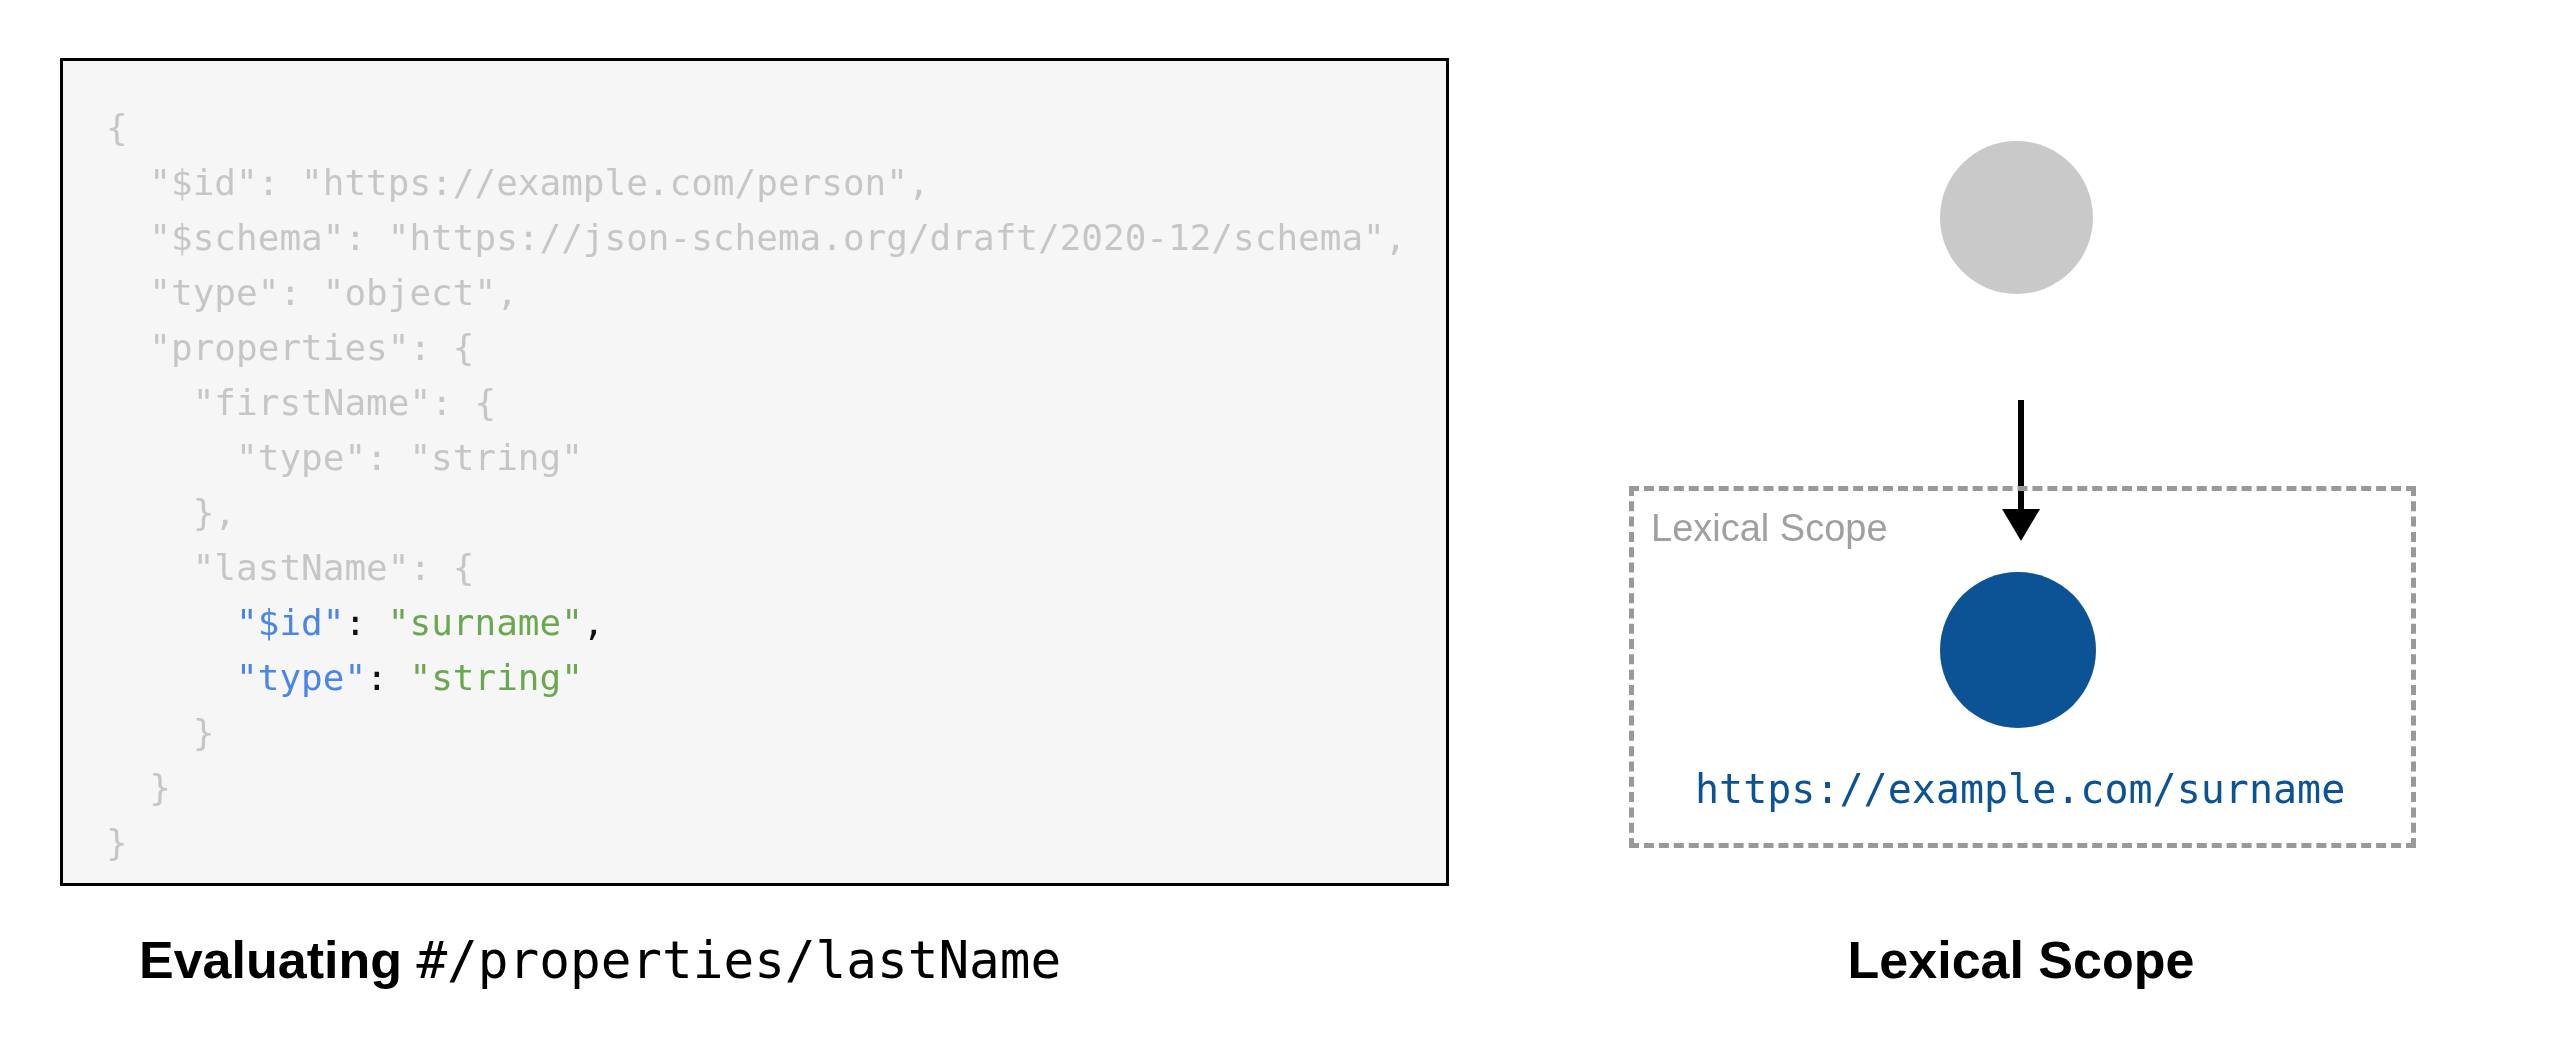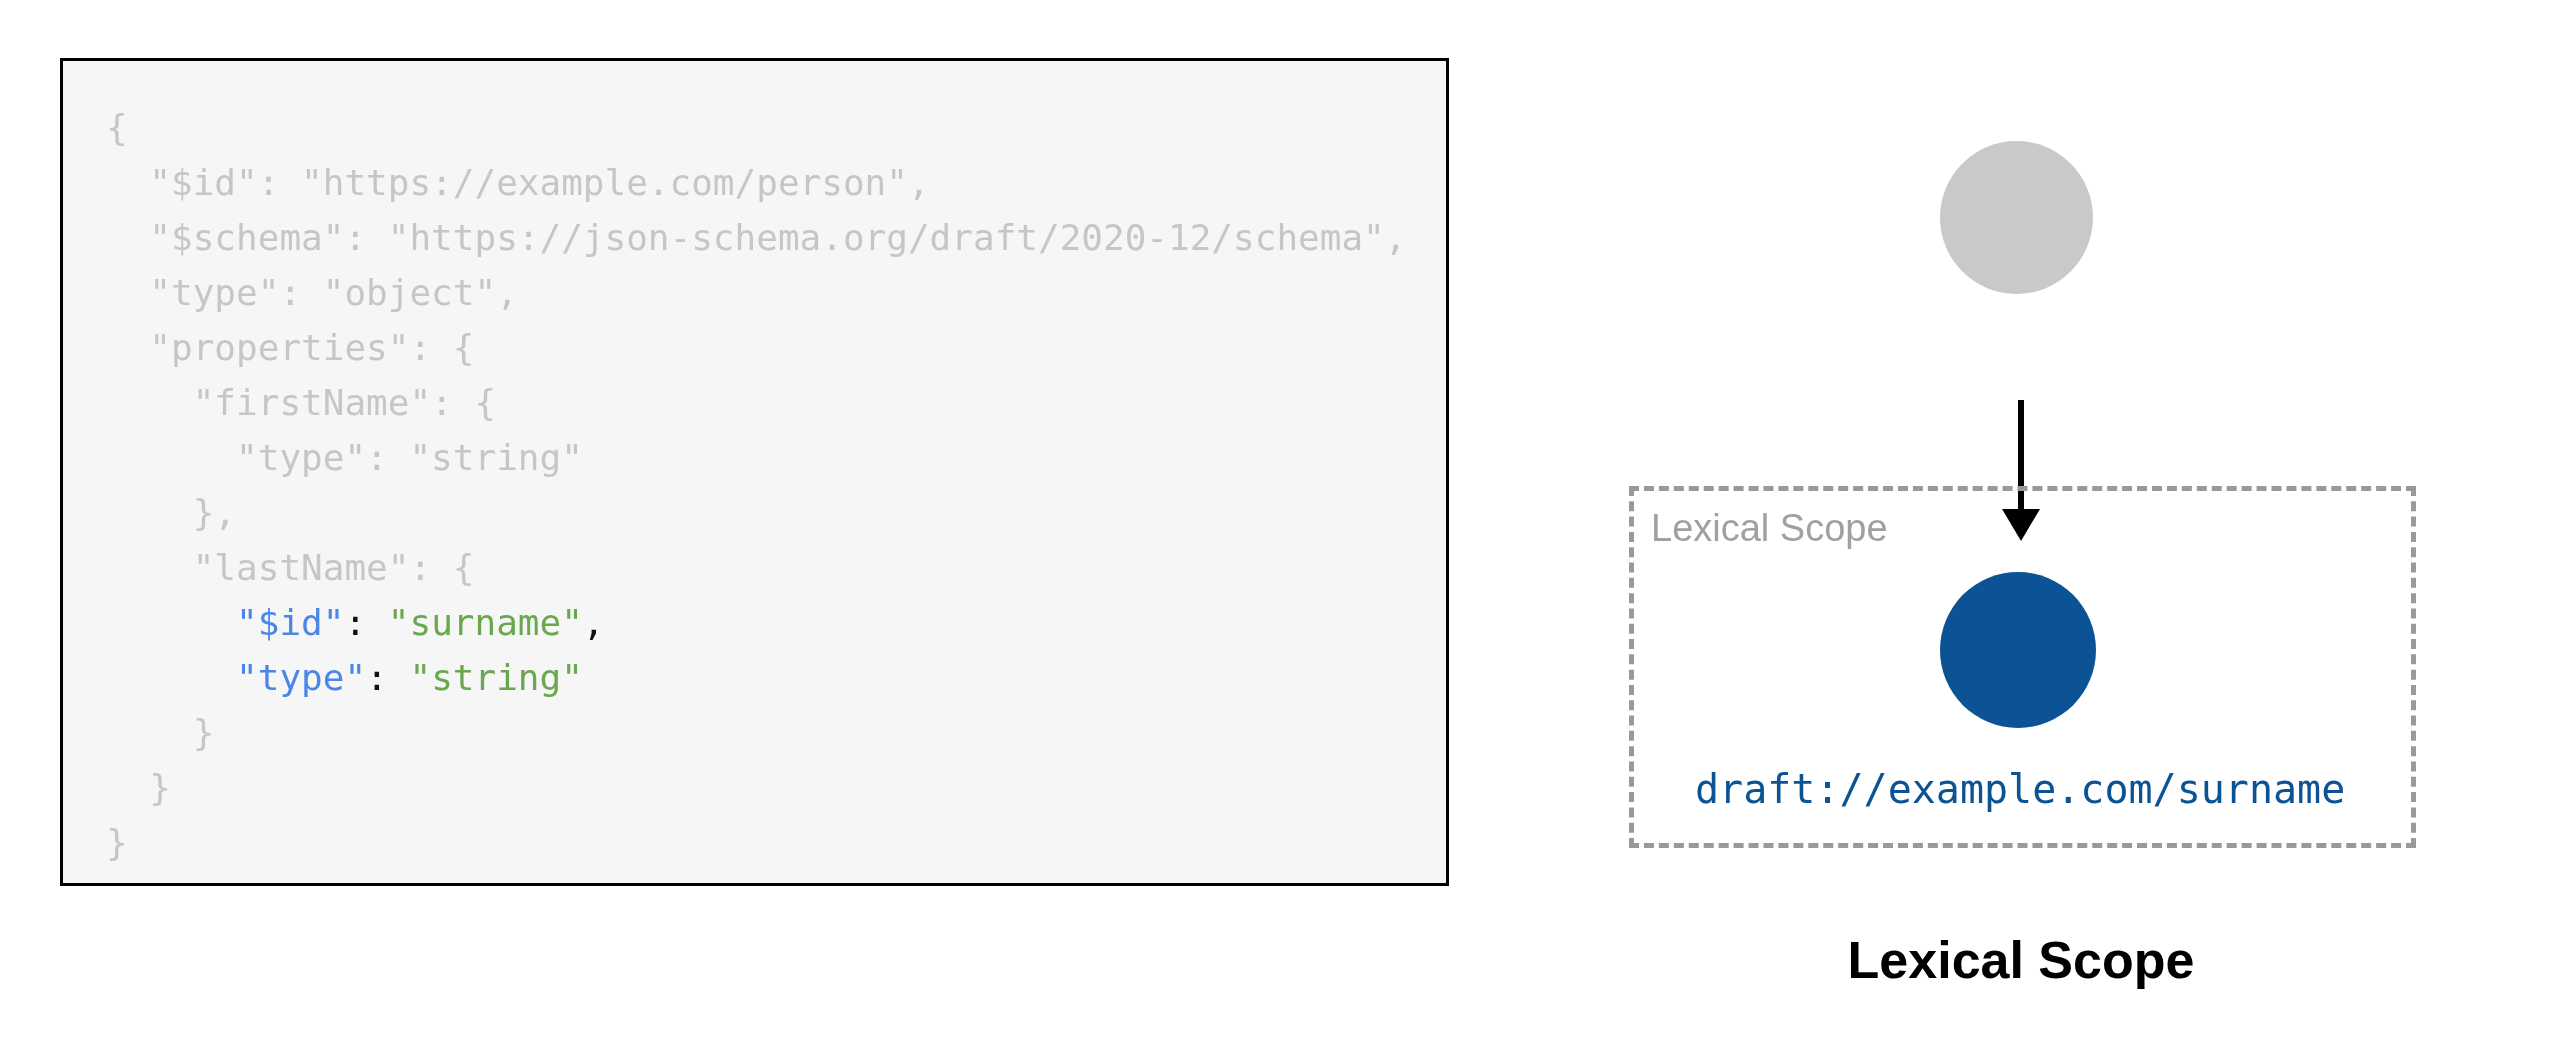--- a/index.html
+++ b/index.html
@@ -53,28 +53,31 @@
 </style>
 </head>
 <body>
 
 <div class="stage">
 
   <div class="code-box">
     <pre class="code"><div><span class="g">{</span></div><div><span class="g">  "$id": "https://example.com/person",</span></div><div><span class="g">  "$schema": "https://json-schema.org/draft/2020-12/schema",</span></div><div><span class="g">  "type": "object",</span></div><div><span class="g">  "properties": {</span></div><div><span class="g">    "firstName": {</span></div><div><span class="g">      "type": "string"</span></div><div><span class="g">    },</span></div><div><span class="g">    "lastName": {</span></div><div><span class="g">      </span><span class="b">"$id"</span><span class="k">: </span><span class="v">"surname"</span><span class="k">,</span></div><div><span class="g">      </span><span class="b">"type"</span><span class="k">: </span><span class="v">"string"</span></div><div><span class="g">    }</span></div><div><span class="g">  }</span></div><div><span class="g">}</span></div></pre>
   </div>
 
+  <div class="caption-left">
+    <span class="bold">Evaluating </span><span class="mono">#/properties/lastName</span>
+  </div>
 
   <div class="parent-circle"></div>
 
   <div class="arrow-line"></div>
   <div class="arrow-head"></div>
 
   <div class="scope-box"></div>
   <div class="scope-label">Lexical Scope</div>
 
   <div class="child-circle"></div>
-  <div class="child-label">draft://example.com/surname</div>
+  <div class="child-label">https://example.com/surname</div>
 
   <div class="caption-right">Lexical Scope</div>
 
 </div>
 
 
 </body></html>

